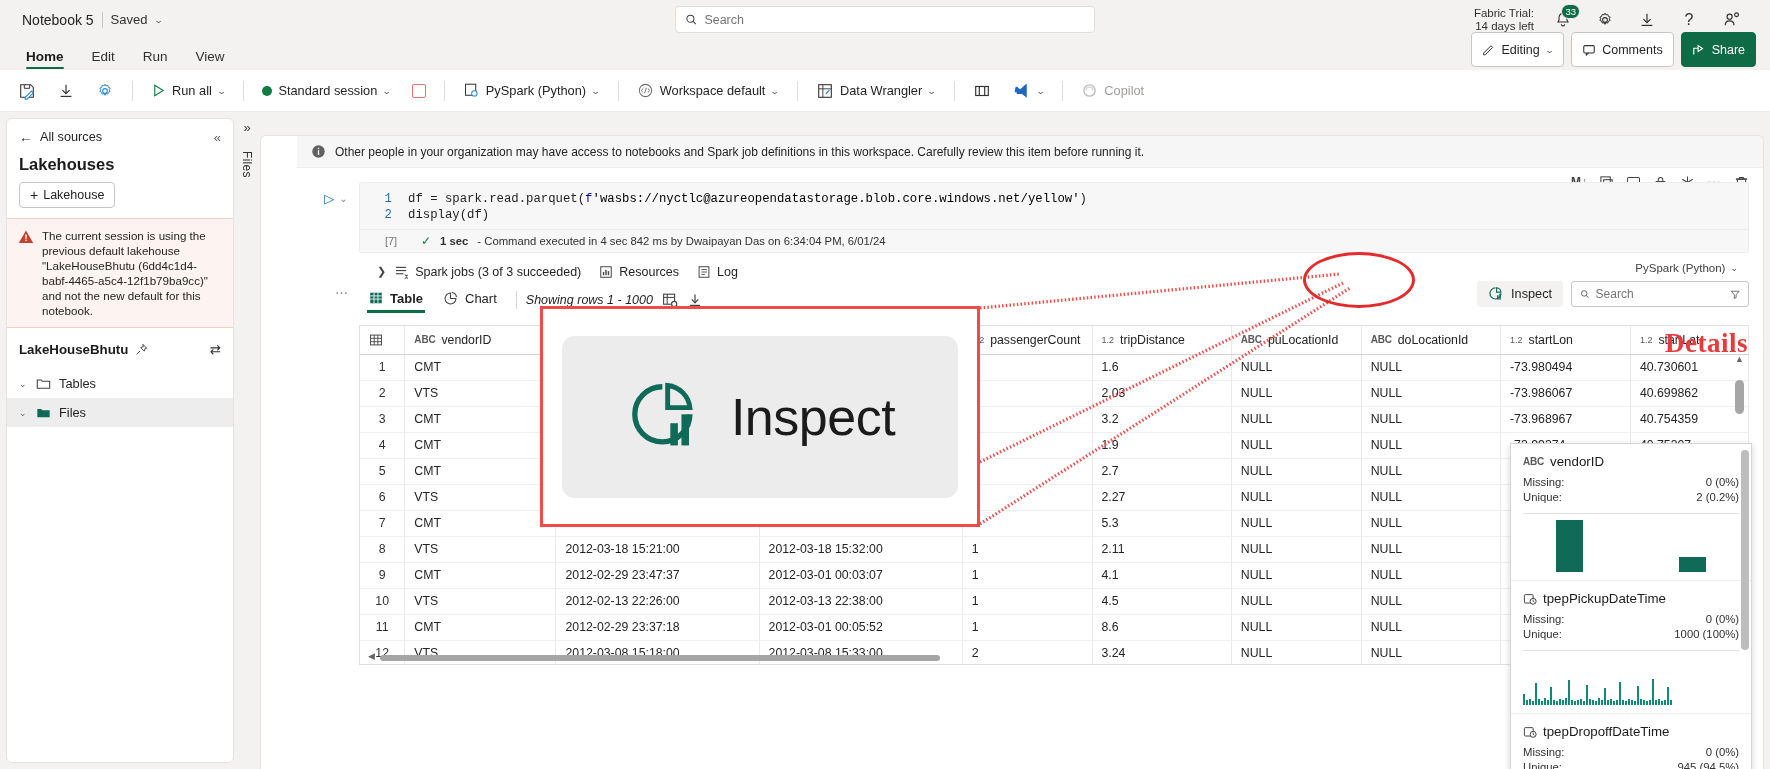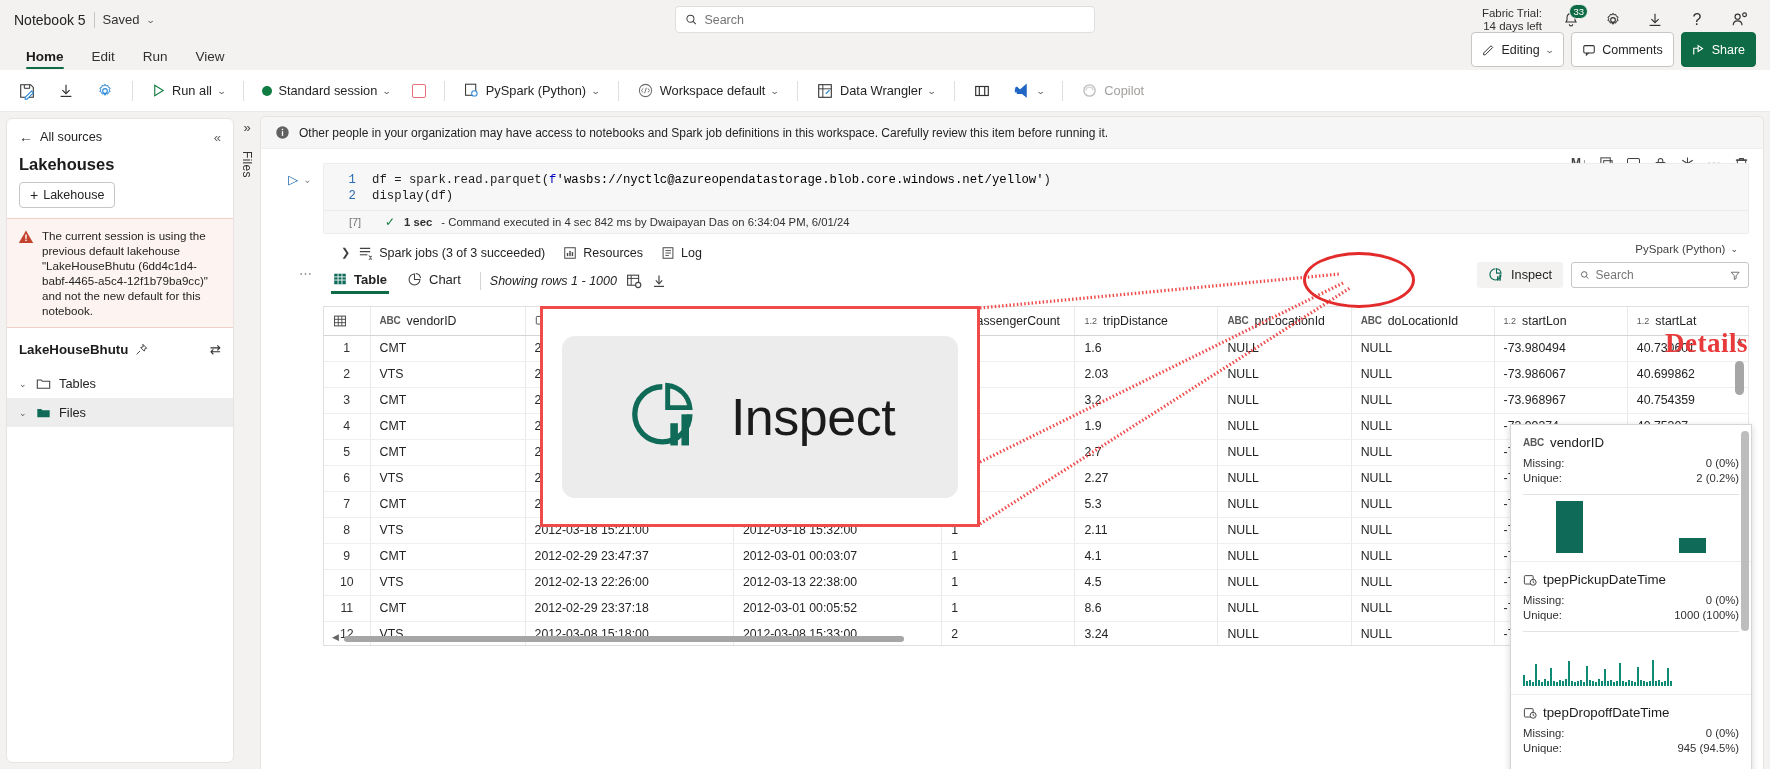--- a/index.html
+++ b/index.html
@@ -9,21 +9,21 @@
     background: #f3f2f1;
     overflow: hidden;
     font-size: 13px;
     color: #242424;
   }
   .app { position: relative; width: 1770px; height: 769px; }
 
   
   .titlebar {
     height: 39px; display: flex; align-items: center;
-    background: #f3f2f1; padding: 0 14px; gap: 8px;
+    background: #f3f2f1; padding: 0 22px; gap: 8px;
   }
   .nb-title { font-size: 14px; color: #242424; }
   .vdiv { width: 1px; height: 16px; background: #c8c6c4; }
   .saved { font-size: 13px; color: #323130; }
   .chev { font-size: 9px; color: #605e5c; transform: scaleX(1.3); }
   .search-box {
     position: absolute; left: 50%; transform: translateX(-50%); top: 6px;
     width: 420px; height: 27px; background: #fff; border: 1px solid #e1dfdd;
     border-radius: 4px; display: flex; align-items: center; padding: 0 9px; gap: 7px;
   }
@@ -119,22 +119,22 @@
     width: 26px; background: #f3f2f1; display: flex; flex-direction: column;
     align-items: center; padding-top: 8px; gap: 16px;
   }
   .rail .exp { color: #424242; font-size: 13px; cursor: pointer; }
   .rail .vtext {
     writing-mode: vertical-rl; font-size: 12px; color: #323130; letter-spacing: .3px;
   }
 
   
   .main {
-    flex: 1; background: #fff; margin: 4px 6px 0 0; border-radius: 6px 6px 0 0;
-    border: 1px solid #e6e4e2; border-bottom: 0; position: relative; overflow: hidden;
+    flex: 1; background: #fff; margin: 23px 6px 0 0; border-radius: 6px 6px 0 0;
+    border: 1px solid #e6e4e2; border-bottom: 0; position: relative; overflow: hidden; padding-left: 36px;
   }
   .banner {
     display: flex; align-items: center; gap: 9px; background: #f6f6f6;
     padding: 8px 14px; font-size: 12px; color: #242424; border-bottom: 1px solid #eeeeee;
   }
   .cell-wrap { padding: 14px 0 0 18px; position: relative; }
   .cell-toolbar {
     position: absolute; right: 14px; top: 6px; display: flex; align-items: center;
     gap: 12px; color: #424242;
   }

